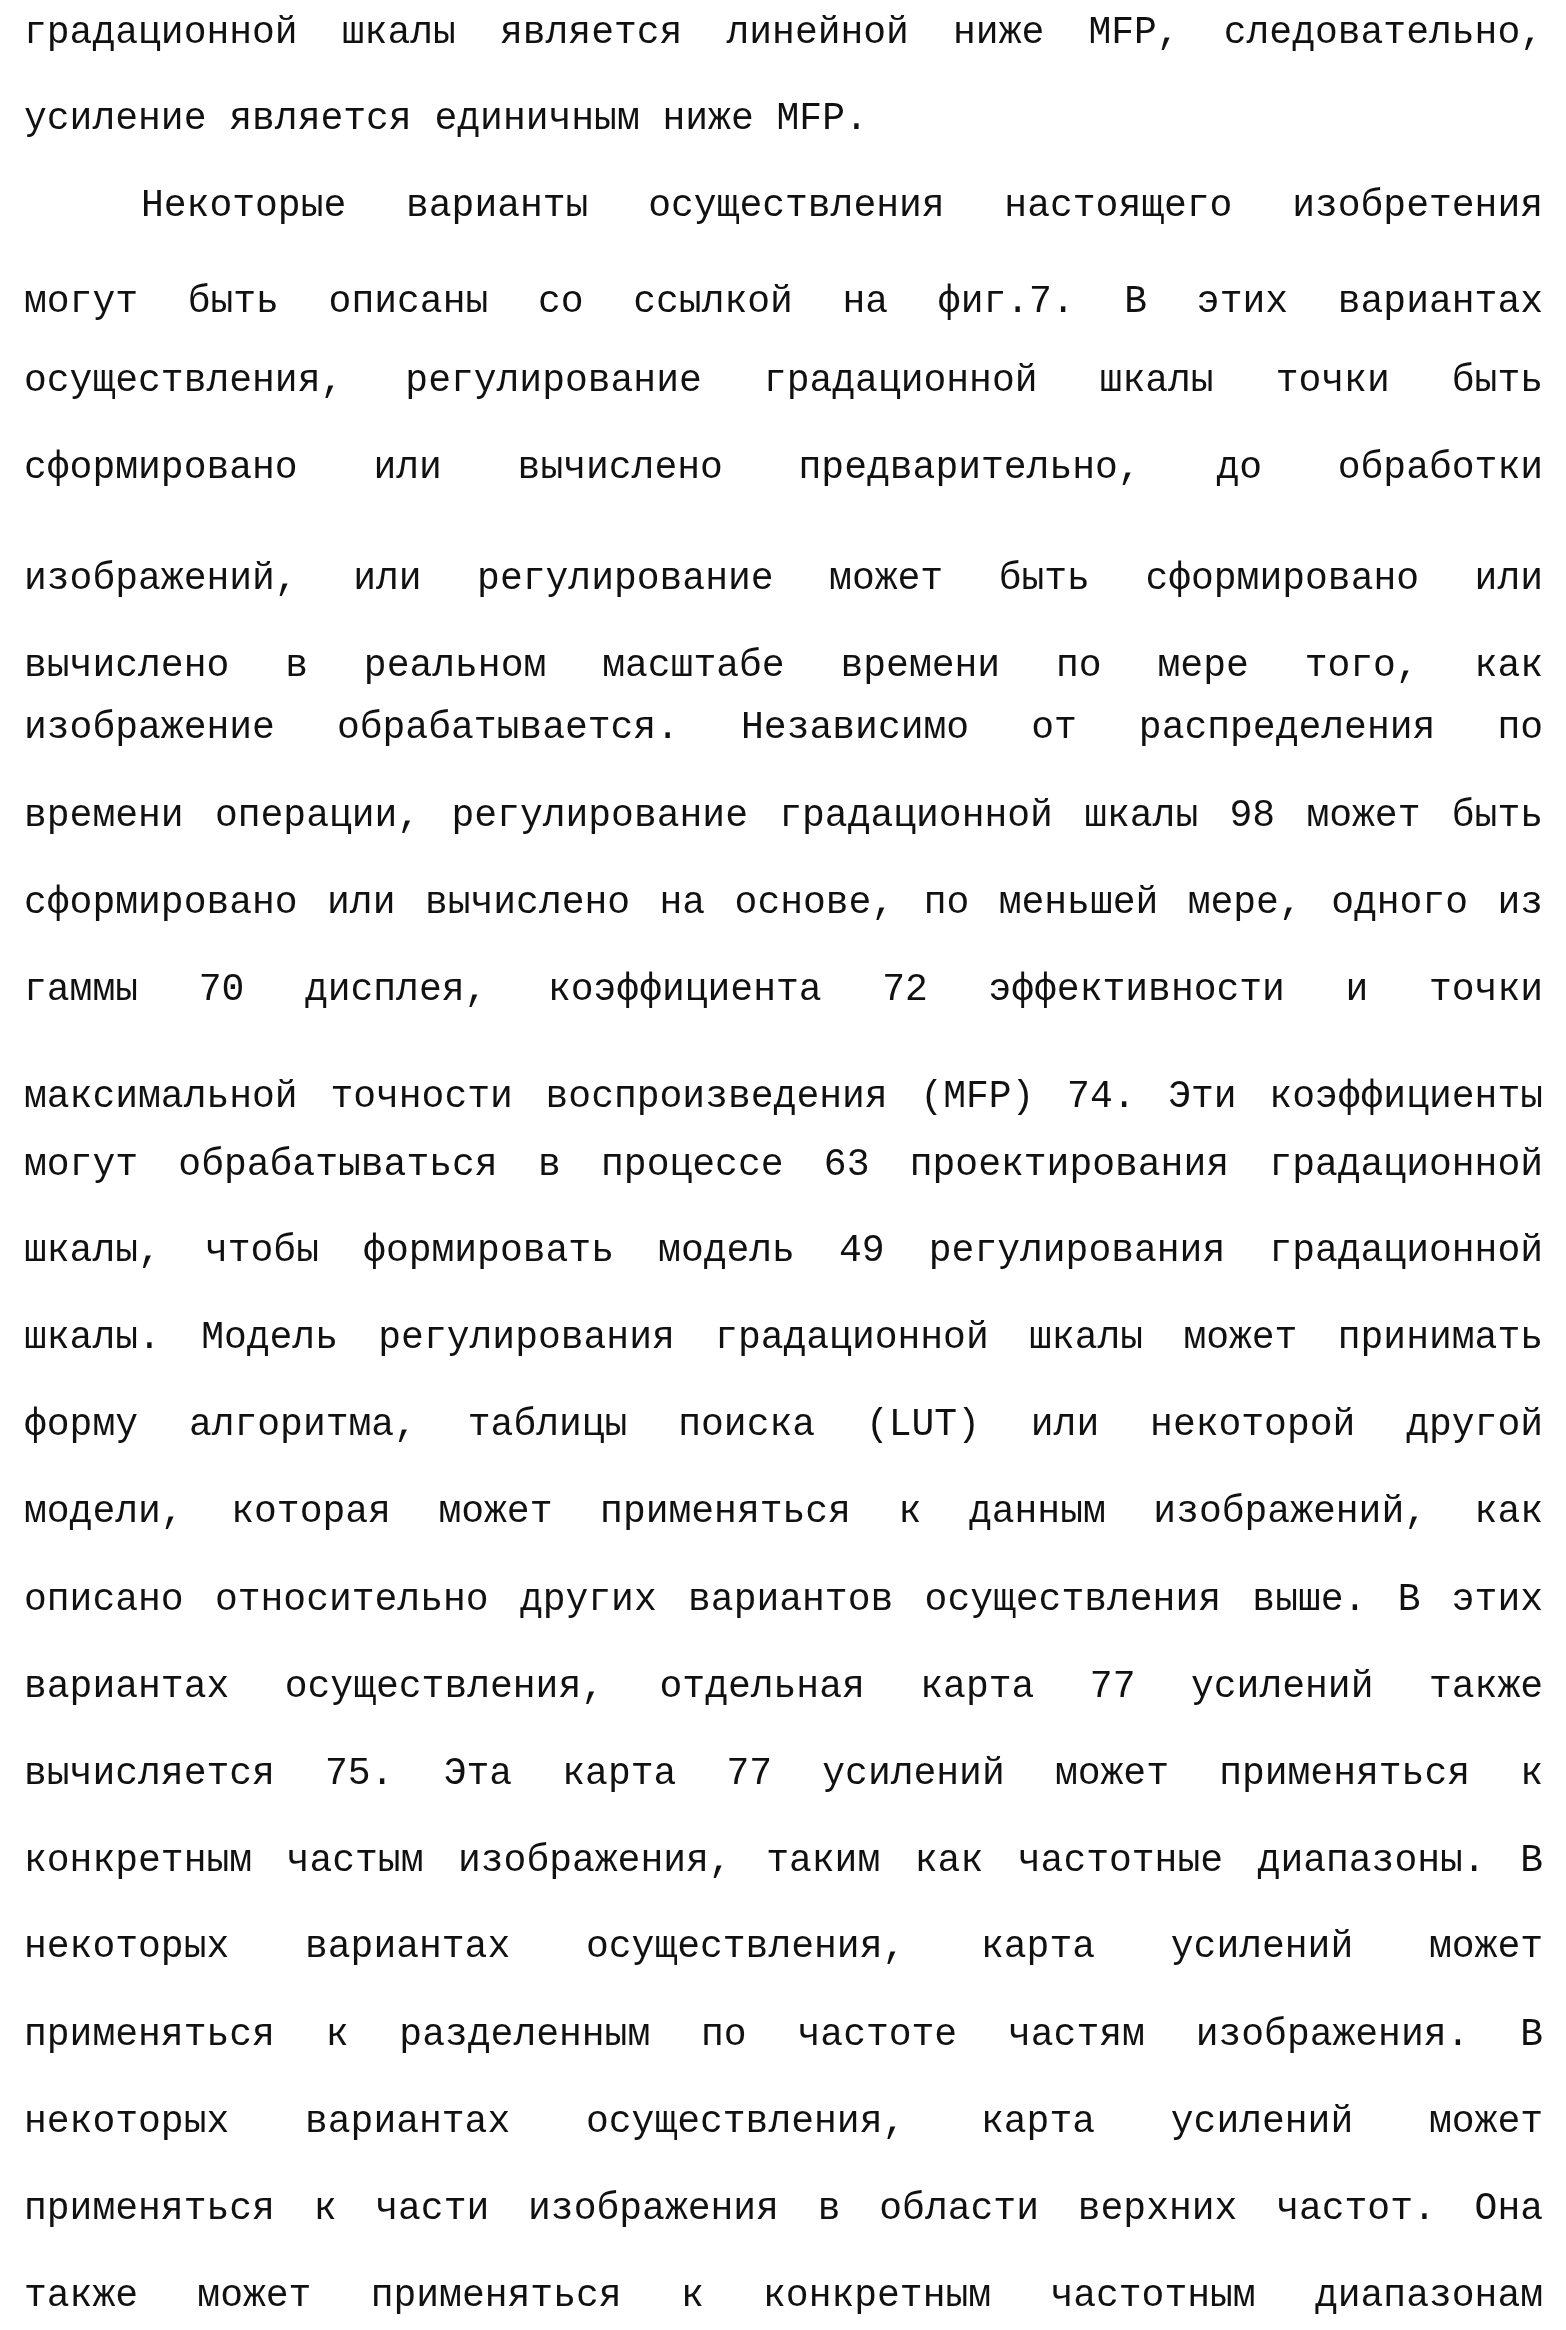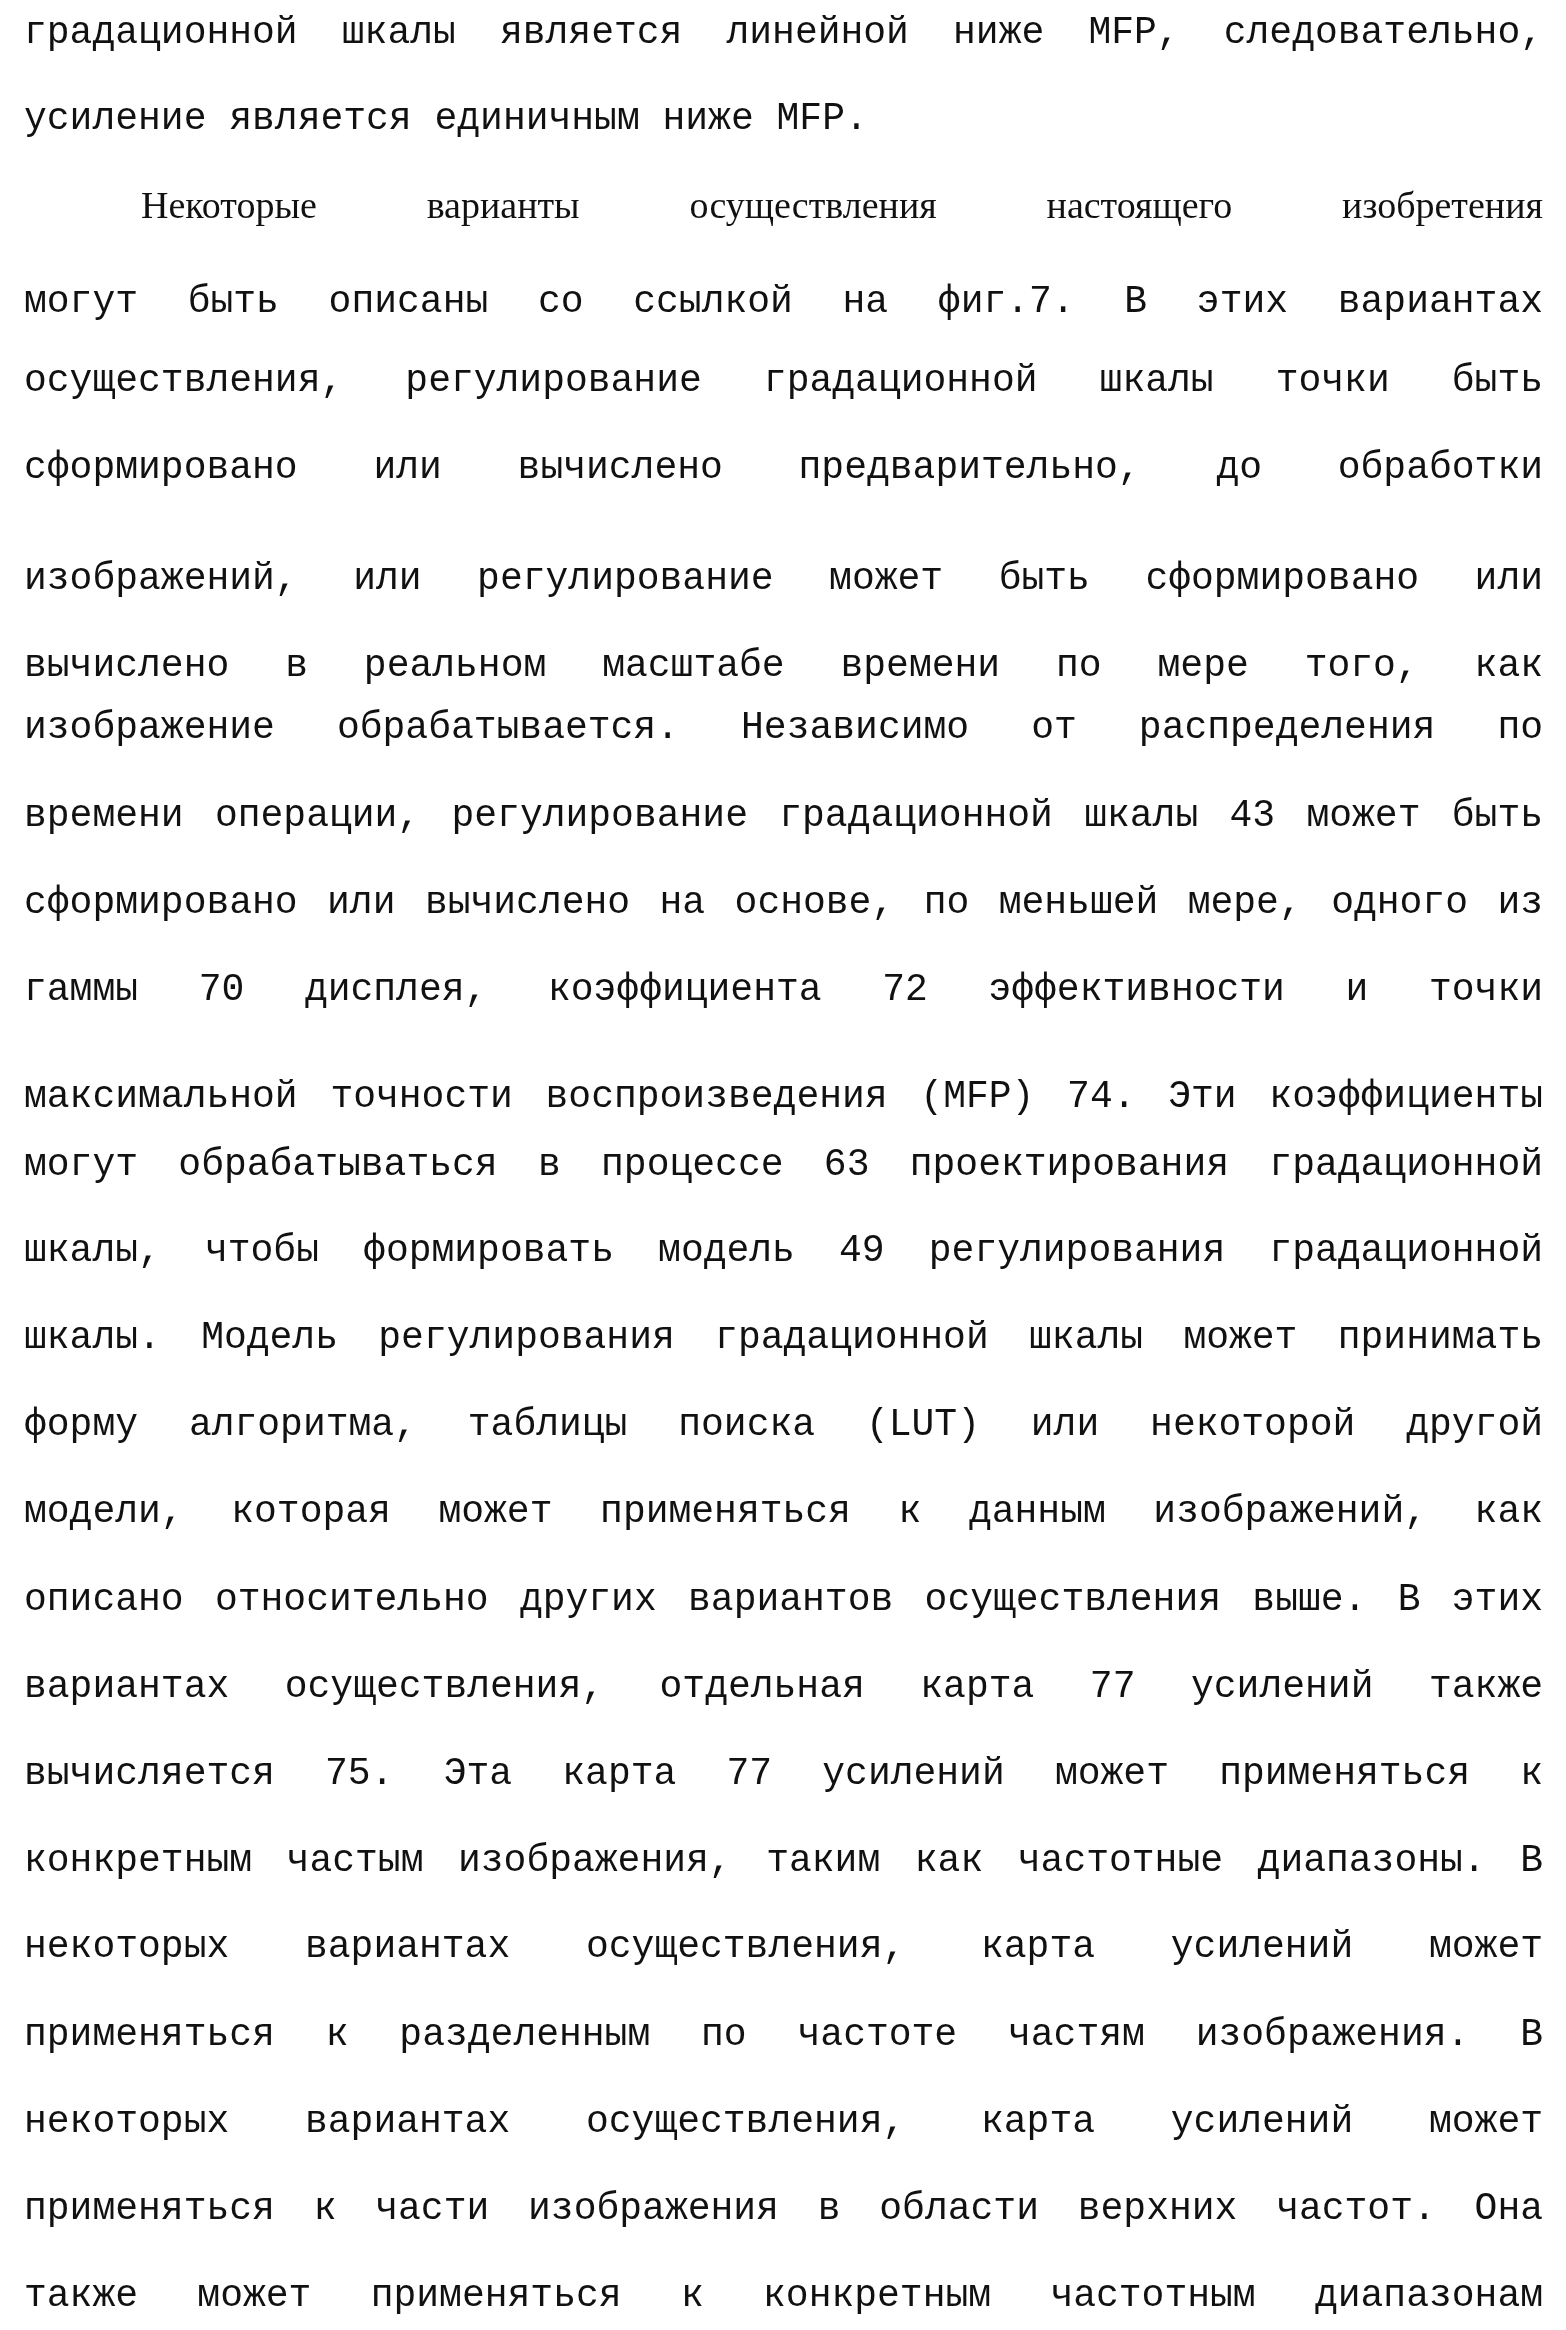--- a/index.html
+++ b/index.html
@@ -9,36 +9,36 @@
     font-family: "Liberation Mono", "DejaVu Sans Mono", monospace;
     font-size: 38px; color: #111111;
   }
   .line {
     position: absolute; left: 0; width: 100%;
     height: 87px; line-height: 87px;
     white-space: nowrap; overflow: visible;
     text-align: justify; text-align-last: justify;
   }
   .line.last { text-align-last: left; }
-  .line.indent { left: 117px; width: calc(100% - 117px); font-family: Liberation Serif, serif; }
+  .line.indent { left: 117px; width: calc(100% - 117px); }
 </style>
 </head>
 <body>
 
 <div class="page">
   <div class="line" style="top:-11.5px">градационной шкалы является линейной ниже MFP, следовательно,</div>
   <div class="line last" style="top:75px">усиление является единичным ниже MFP.</div>
   <div class="line indent" style="top:162px">Некоторые варианты осуществления настоящего изобретения</div>
   <div class="line" style="top:258px">могут быть описаны со ссылкой на фиг.7. В этих вариантах</div>
   <div class="line" style="top:337px">осуществления, регулирование градационной шкалы точки быть</div>
   <div class="line" style="top:424px">сформировано или вычислено предварительно, до обработки</div>
   <div class="line" style="top:535px">изображений, или регулирование может быть сформировано или</div>
   <div class="line" style="top:622px">вычислено в реальном масштабе времени по мере того, как</div>
   <div class="line" style="top:684px">изображение обрабатывается. Независимо от распределения по</div>
-  <div class="line" style="top:772px">времени операции, регулирование градационной шкалы 43 может быть</div>
+  <div class="line" style="top:772px">времени операции, регулирование градационной шкалы 98 может быть</div>
   <div class="line" style="top:859px">сформировано или вычислено на основе, по меньшей мере, одного из</div>
   <div class="line" style="top:946px">гаммы 70 дисплея, коэффициента 72 эффективности и точки</div>
   <div class="line" style="top:1053px">максимальной точности воспроизведения (MFP) 74. Эти коэффициенты</div>
   <div class="line" style="top:1121px">могут обрабатываться в процессе 63 проектирования градационной</div>
   <div class="line" style="top:1207px">шкалы, чтобы формировать модель 49 регулирования градационной</div>
   <div class="line" style="top:1294px">шкалы. Модель регулирования градационной шкалы может принимать</div>
   <div class="line" style="top:1381px">форму алгоритма, таблицы поиска (LUT) или некоторой другой</div>
   <div class="line" style="top:1468px">модели, которая может применяться к данным изображений, как</div>
   <div class="line" style="top:1556px">описано относительно других вариантов осуществления выше. В этих</div>
   <div class="line" style="top:1643px">вариантах осуществления, отдельная карта 77 усилений также</div>

